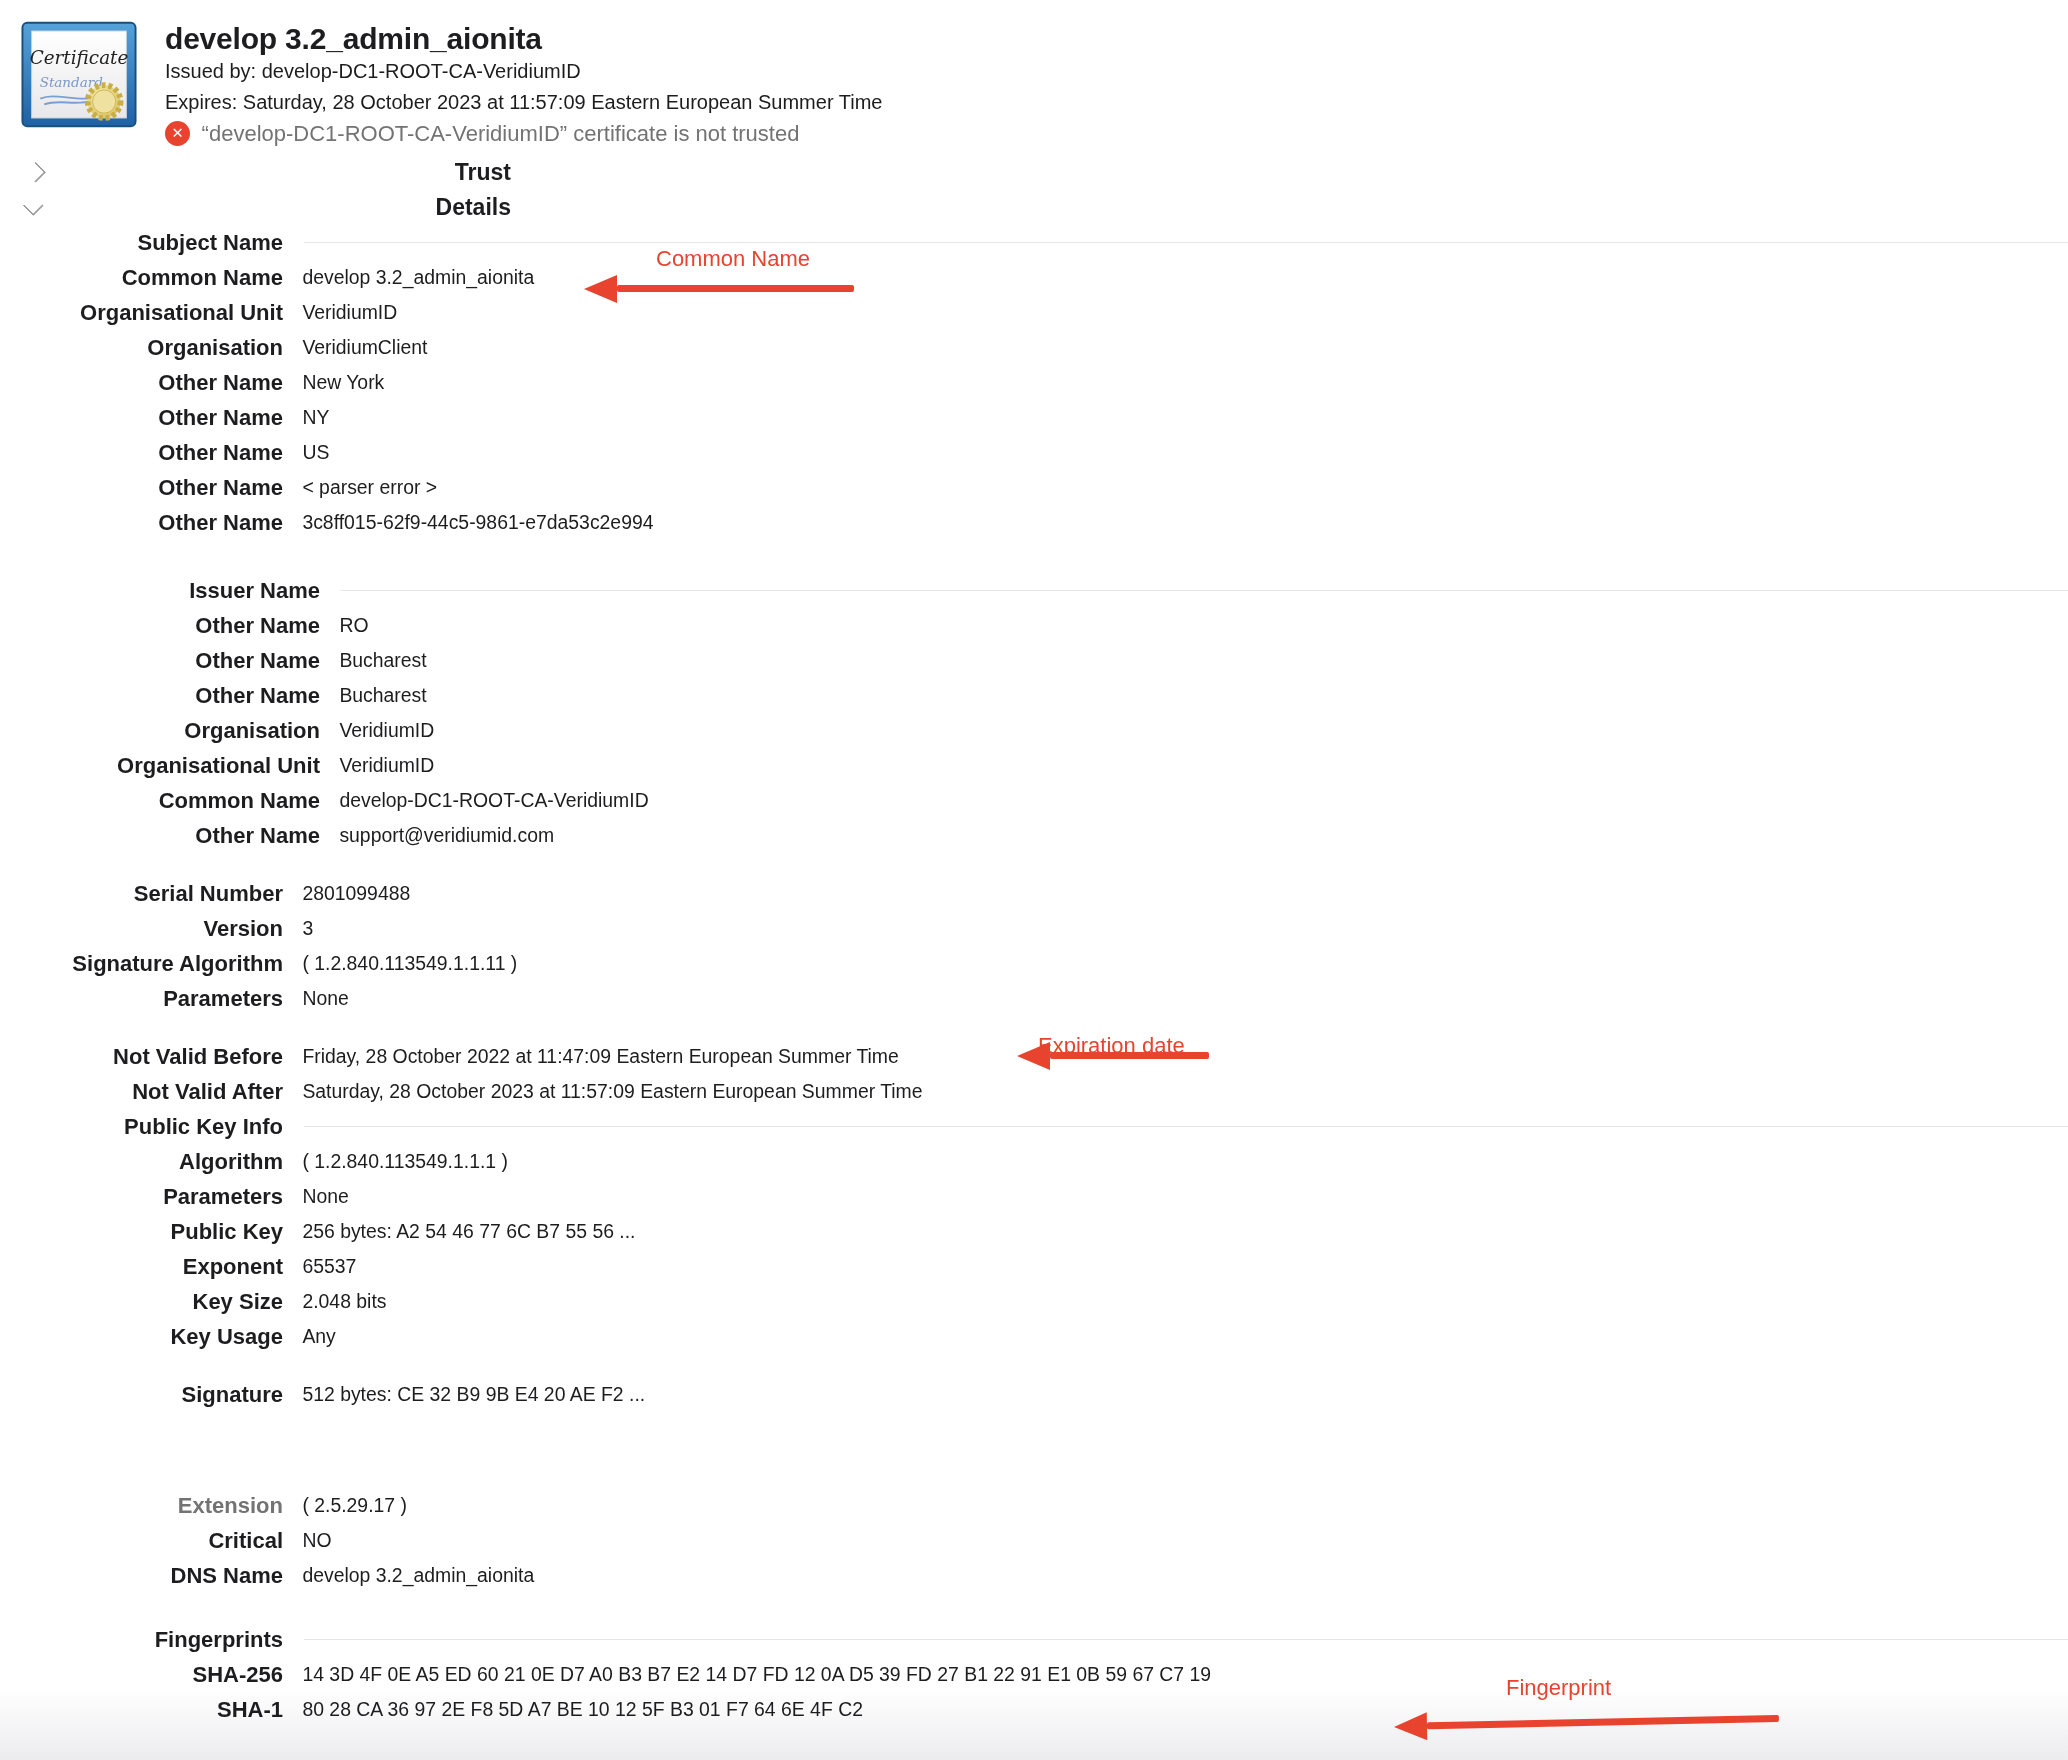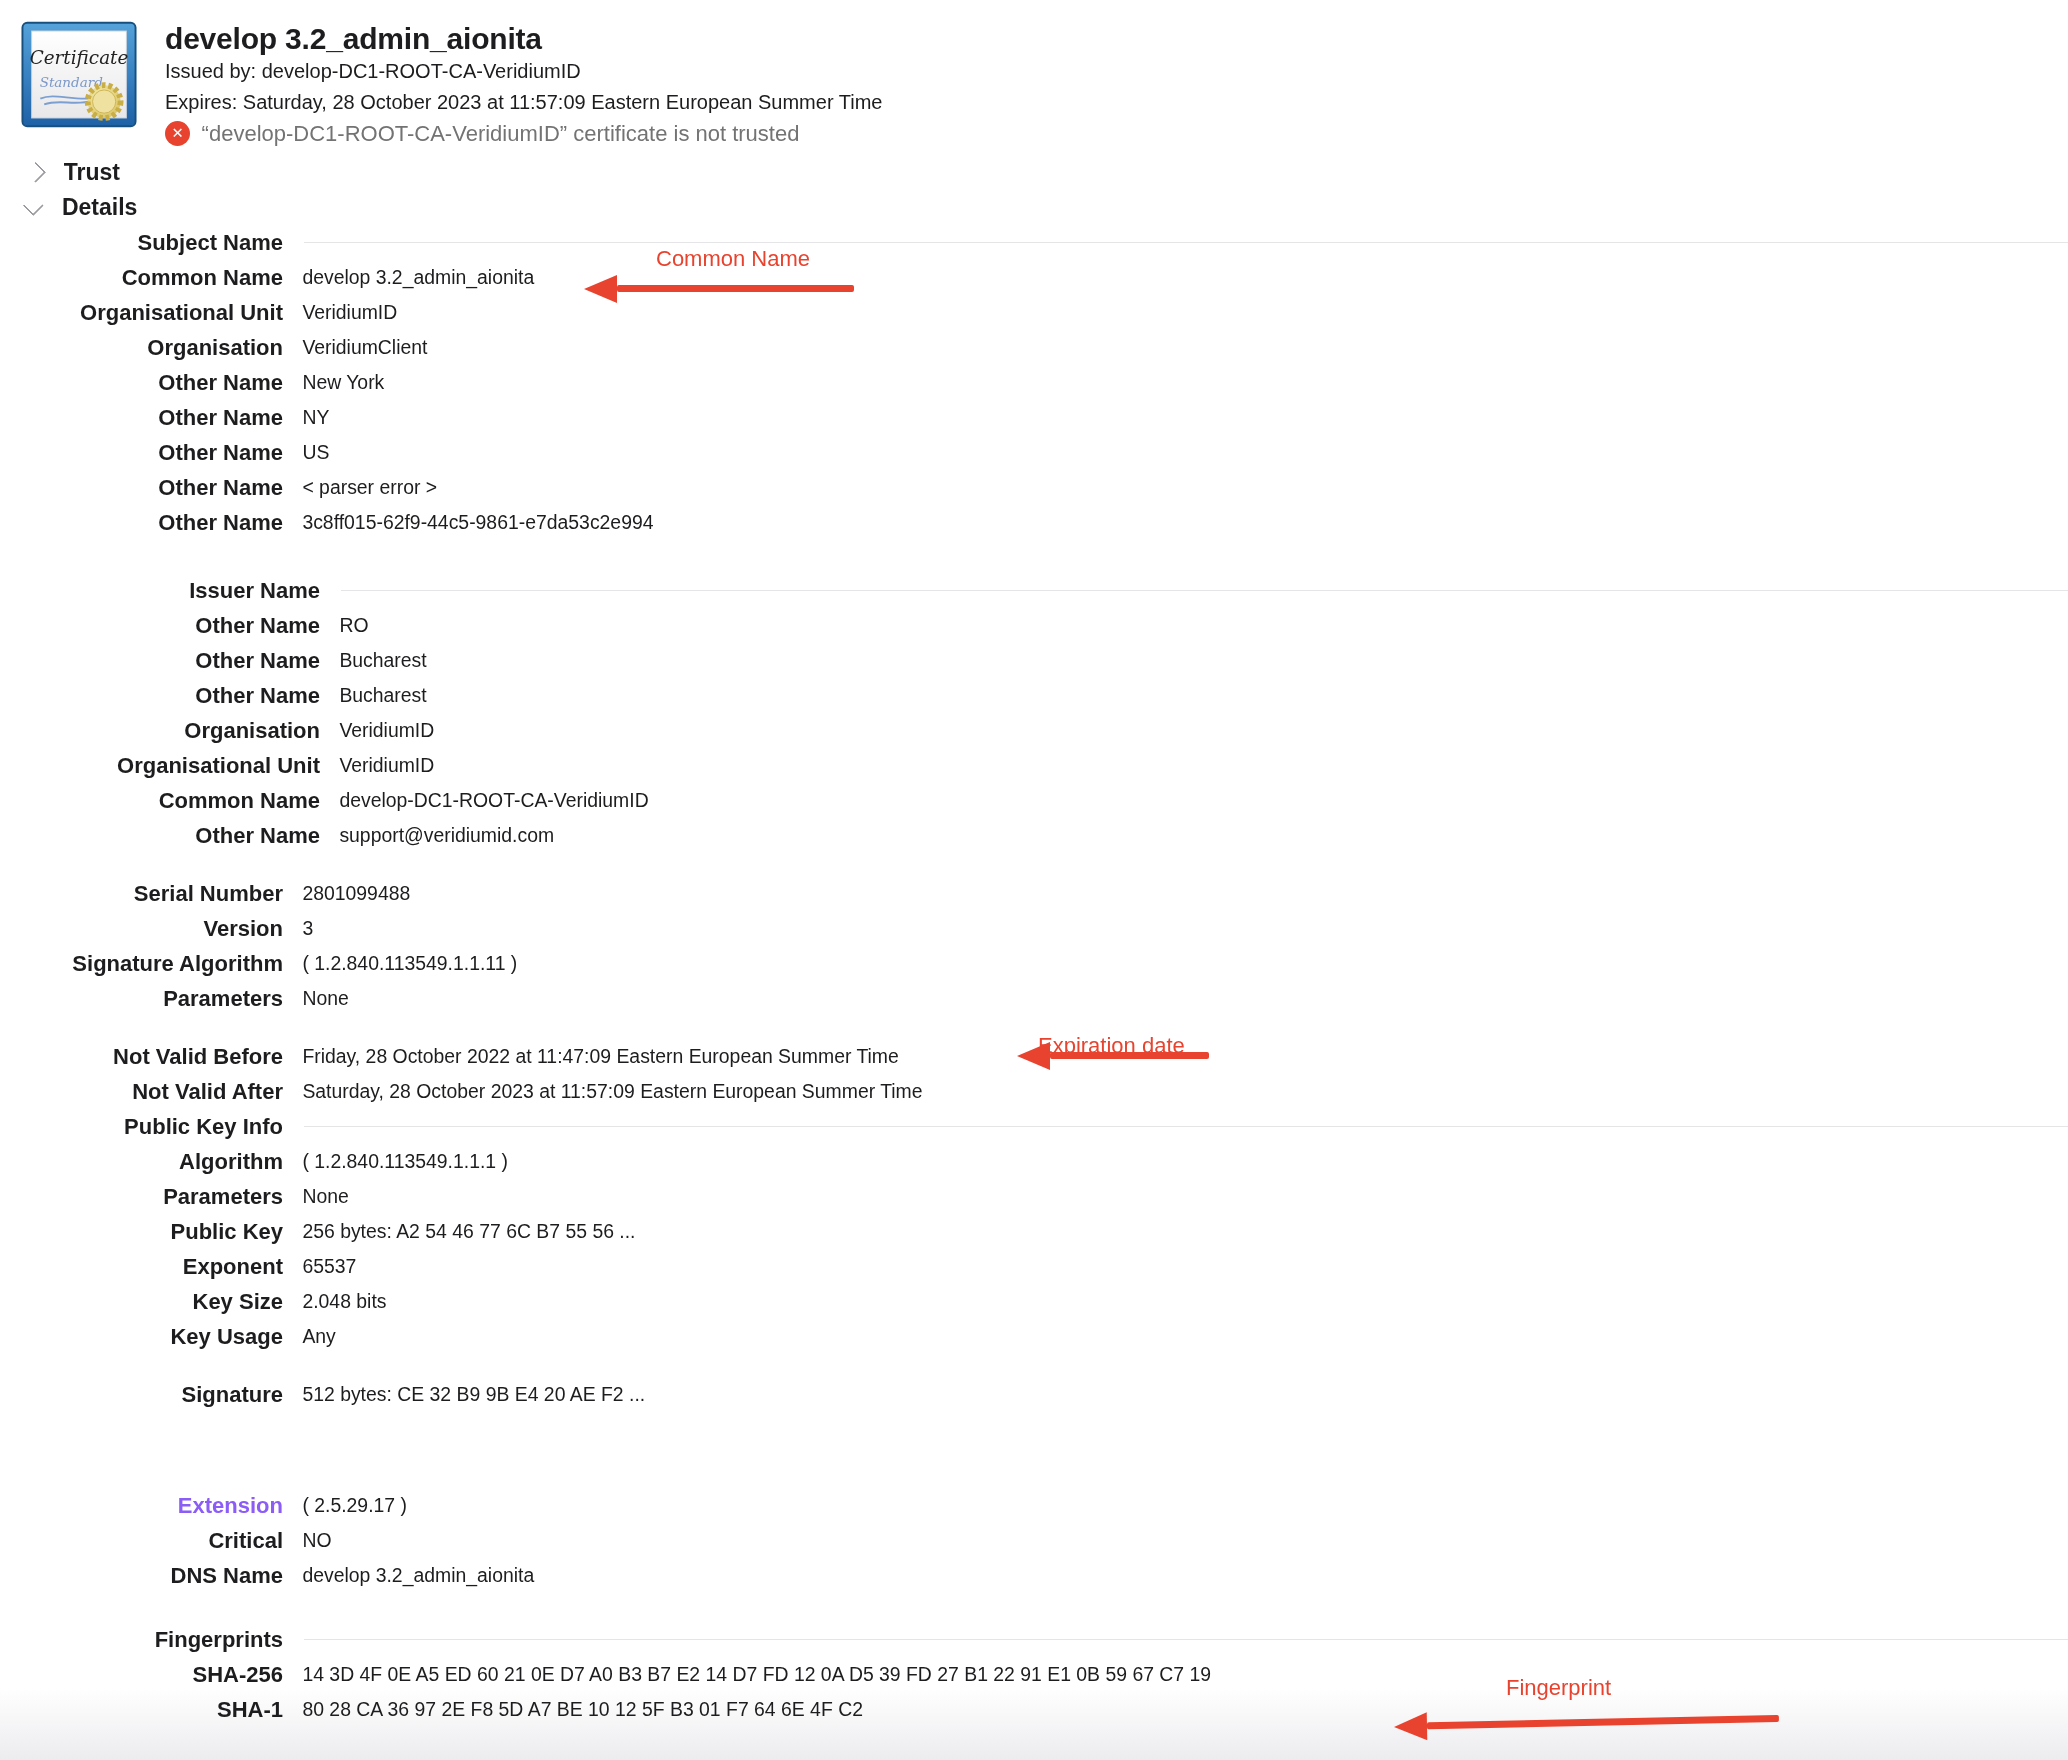--- a/index.html
+++ b/index.html
@@ -14,33 +14,33 @@
   .cert-icon{position:absolute;left:21.3px;top:21.3px;width:116px;height:107px;}
   .head-text{position:absolute;left:165px;top:21.3px;}
   .title{font-size:30px;font-weight:700;line-height:35px;letter-spacing:-0.2px;}
   .hline{font-size:20px;line-height:31px;}
   .warning{display:flex;align-items:center;gap:11.6px;line-height:31px;margin-top:0px;}
   .warn-badge{width:25px;height:25px;border-radius:50%;background:#e8432e;color:#fff;
     display:inline-flex;align-items:center;justify-content:center;
     font-size:14.6px;font-weight:700;flex:none;}
   .warn-text{color:#737373;font-size:22px;}
   
-  .disclosure{position:absolute;display:flex;align-items:center;height:35px;gap:21.3px;}
+  .disclosure{position:absolute;display:flex;align-items:center;height:35px;gap:21.3px;justify-content:space-between;}
   .disclosure .dlabel{font-size:23px;font-weight:700;}
   .chev{display:inline-block;width:12.6px;height:12.6px;
     border-right:2.9px solid #9b9ba1;border-bottom:2.9px solid #9b9ba1;border-radius:1px;}
   .chev-right{transform:rotate(-45deg);margin-left:1.9px;}
   .chev-down{transform:rotate(45deg);margin-top:-3.9px;}
   #trust-row{left:26px;top:155px;width:485px;}
   #details-row{left:26px;top:190px;width:485px;}
   
   .details{position:absolute;left:0;top:225px;right:0;}
   .row{display:flex;align-items:center;height:35px;}
   .row .lbl{width:283px;flex:none;text-align:right;font-weight:700;font-size:22px;}
-  .row .lbl.muted{color:#8b5cf6;}
+  .row .lbl.muted{color:#737373;}
   .row .val{margin-left:19.4px;font-size:19.4px;white-space:pre;}
   .section-head .rule{flex:1;height:1.9px;background:#e5e5e7;margin-left:21.3px;}
   .sec-issuer{margin-top:33px;padding-left:37px;}
   .grp-meta{margin-top:23px;}
   .grp-validity{margin-top:23px;}
   .sec-publickey{}
   .grp-signature{margin-top:23px;}
   .grp-extension{margin-top:76px;}
   .sec-fingerprints{margin-top:29px;}
   

